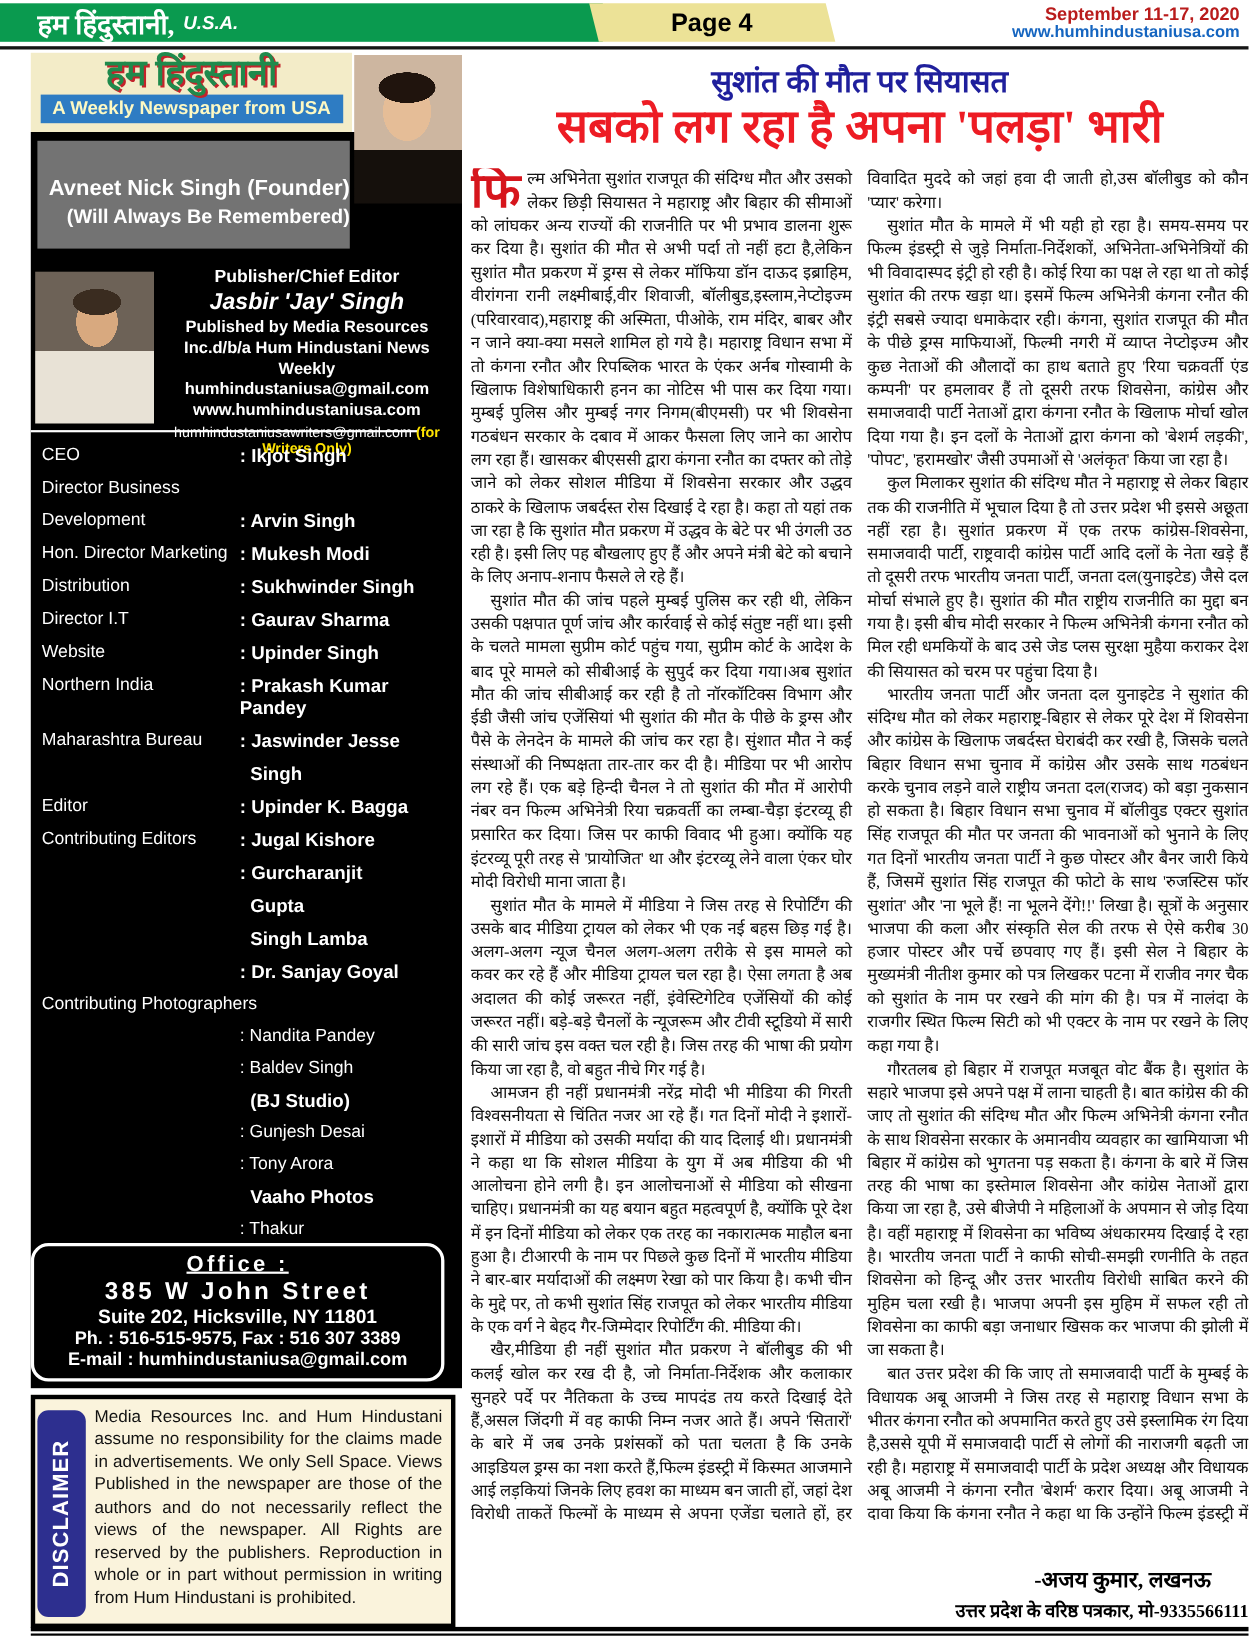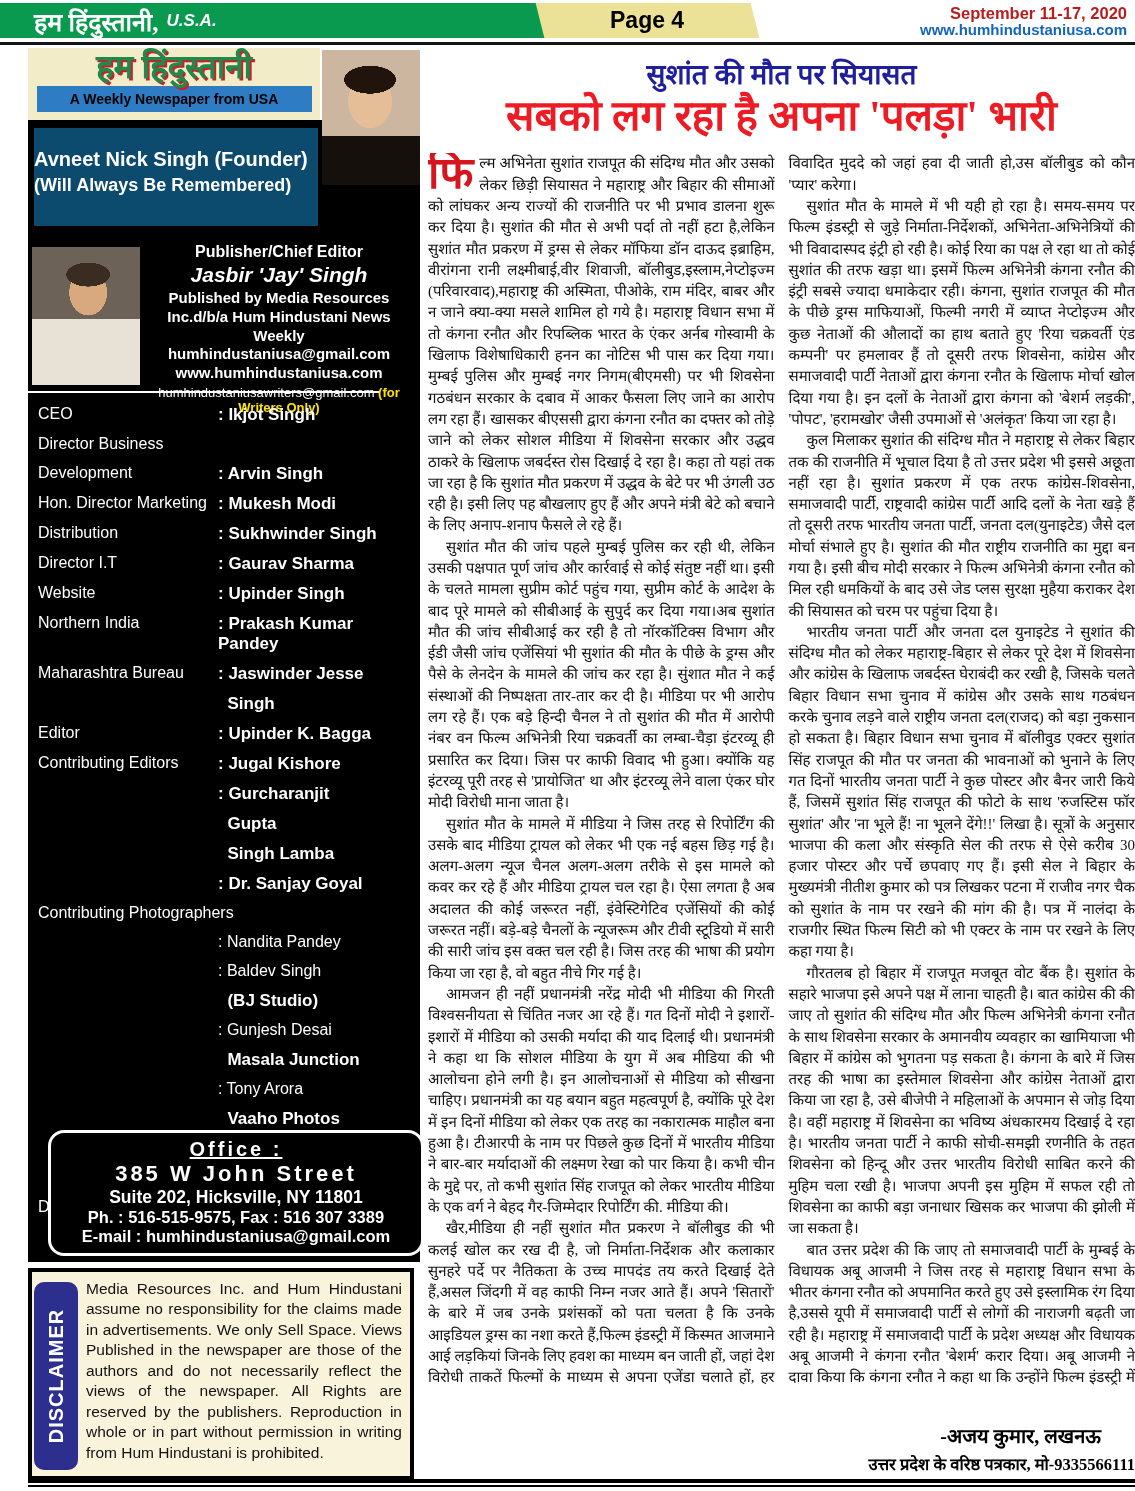--- a/index.html
+++ b/index.html
@@ -34,59 +34,59 @@
   .logo-box {
     position:absolute; left:0; top:0; width:292px; height:72px;
     background:#f3ecc8; text-align:center; padding-top:2px;
   }
   .logo-title {
     color:#1f8a4c; font-size:33px; font-weight:bold; font-family:"Liberation Serif", serif;
     text-shadow:2px 2px 0 #c4232b; line-height:1.05;
   }
   .tagline-strip {
     margin:1px auto 0 auto; width:275px; height:26px; background:#2e7cc3;
-    color:#000000; font-size:14px; font-weight:bold; line-height:26px; text-align:center;
+    color:#fef9c3; font-size:17px; font-weight:bold; line-height:26px; text-align:center;
   }
   .founder-photo {
     position:absolute; left:294px; top:2px; width:98px; height:135px;
     background:
       radial-gradient(ellipse 26px 14px at 49% 22%, #20140d 0 99%, transparent 100%),
       radial-gradient(ellipse 22px 27px at 49% 38%, #e5bd97 0 99%, transparent 100%),
       linear-gradient(180deg, #cdb6a0 0 64%, #15100c 64% 100%);
   }
   .jay-photo {
     position:absolute; left:4px; top:10px; width:108px; height:138px;
     background:
       radial-gradient(ellipse 22px 12px at 52% 20%, #3a2c20 0 99%, transparent 100%),
       radial-gradient(ellipse 19px 23px at 52% 33%, #d8a97f 0 99%, transparent 100%),
       linear-gradient(180deg, #6d6257 0 52%, #e8e2d6 52% 100%);
   }
   .black-panel { position:absolute; left:0; top:72px; width:392px; height:1142px; background:#000; }
   .founder-band { position:relative; width:392px; height:117px; }
   .founder-pink {
     position:absolute; left:6px; top:8px; width:284px; height:98px;
-    background:#0c4a6e; color:#fff; text-align:left; padding-top:20px;
+    background:#737373; color:#fff; text-align:right; padding-top:32px;
   }
   .founder-l1 { font-size:20px; font-weight:bold; }
   .founder-l2 { font-size:18px; font-weight:bold; margin-top:4px; }
   .publisher-band { position:relative; width:352px; height:156px; border-bottom:2px solid #fff; }
   .pub-text { position:absolute; left:114px; top:6px; width:274px; text-align:center; color:#fff; }
   .pub-role { font-size:16px; font-weight:bold; }
   .pub-name { font-size:21px; font-weight:bold; font-style:italic; margin:2px 0 2px 0; }
   .pub-l { font-size:15px; font-weight:bold; line-height:1.25; }
   .pub-mail-row { font-size:13px; color:#fff; margin-top:2px; }
   .writers-note { color:#ffe400; font-weight:bold; }
   .staff-box { position:relative; width:392px; padding:12px 4px 0 10px; color:#fff; }
   .staff-row { display:flex; margin-bottom:10.5px; font-size:16px; line-height:1.15; }
   .staff-row .role { flex:0 0 180px; font-weight:normal; }
   .staff-row .val { flex:1; white-space:pre-wrap; }
   .staff-row .val.b { font-weight:bold; font-size:17px; }
   .staff-row.full .role { flex:1 1 auto; }
   .office-box {
-    position:absolute; left:20px; top:1010px; width:376px; height:126px;
+    position:absolute; left:0; top:1010px; width:376px; height:126px;
     border:3px solid #fff; border-radius:16px; background:#000;
     color:#fff; text-align:center; padding-top:5px;
   }
   .office-h { font-size:20px; font-weight:bold; text-decoration:underline; letter-spacing:3px; }
   .office-l1 { font-size:22px; font-weight:bold; letter-spacing:3px; }
   .office-l2 { font-size:17.5px; font-weight:bold; }
   .office-l3 { font-size:16.5px; font-weight:bold; }
   .office-l4 { font-size:16.5px; font-weight:bold; }
   .disclaimer-box {
     position:absolute; left:0; top:1220px; width:386px; height:212px;
@@ -270,24 +270,20 @@
         <div class="staff-row">
           <span class="role"></span>
           <span class="val b">  (BJ Studio)</span>
         </div>
         <div class="staff-row">
           <span class="role"></span>
           <span class="val">: Gunjesh Desai</span>
         </div>
         <div class="staff-row">
           <span class="role"></span>
-          <span class="val b">  Masala Junction</span>
-        </div>
-        <div class="staff-row">
-          <span class="role"></span>
           <span class="val">: Tony Arora</span>
         </div>
         <div class="staff-row">
           <span class="role"></span>
           <span class="val b">  Vaaho Photos</span>
         </div>
         <div class="staff-row">
           <span class="role"></span>
           <span class="val">: Thakur</span>
         </div>

